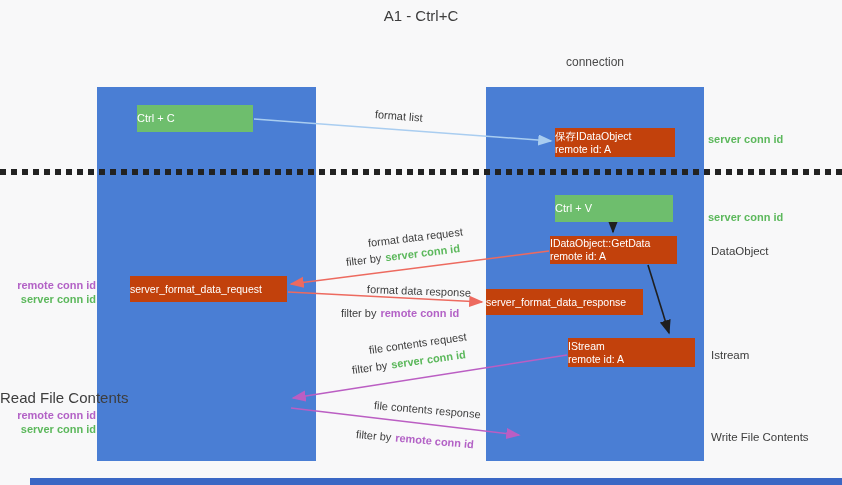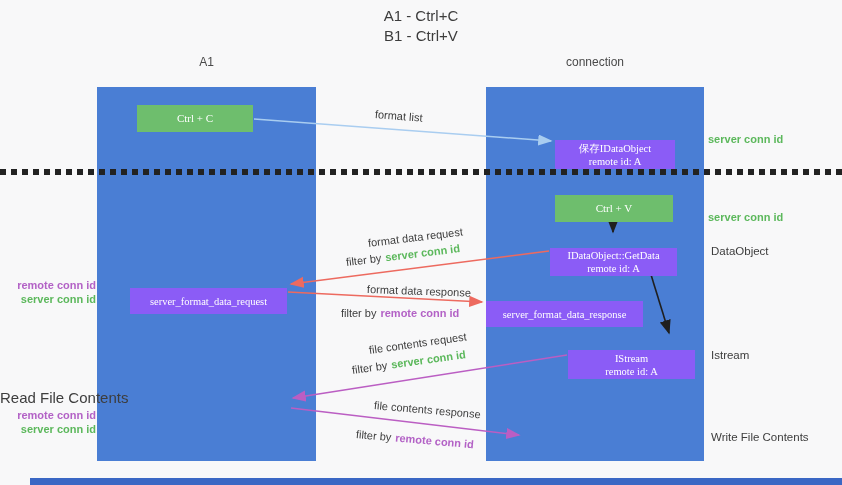--- a/index.html
+++ b/index.html
@@ -4,47 +4,45 @@
 <style>
   html,body{margin:0;padding:0;background:#eee;}
   .canvas{position:relative;width:842px;height:485px;background:#f8f8f9;overflow:hidden;
           font-family:"Liberation Sans","DejaVu Sans",sans-serif;}
   .title{position:absolute;top:6px;left:0;width:100%;text-align:center;
          font-size:15px;line-height:20px;color:#3c3c3c;}
   .lane-head{position:absolute;top:55px;text-align:center;font-size:12px;line-height:15px;color:#4a4a4a;}
   .lane{position:absolute;top:87px;height:374px;background:#4a7ed4;}
   .divider{position:absolute;top:169px;left:0;width:842px;height:6px;
            background:repeating-linear-gradient(90deg,#222 0 6px,transparent 6px 11px);}
-  .node{position:absolute;display:flex;flex-direction:column;justify-content:center;align-items:center;
-        color:#fff;text-align:center;font-size:10.5px;line-height:13px;white-space:nowrap;font-family:Liberation Serif, serif;}
+  .node{position:absolute;display:flex;flex-direction:column;justify-content:center;align-items:flex-start;
+        color:#fff;text-align:center;font-size:10.5px;line-height:13px;white-space:nowrap;}
   .green{background:#6ebe6d;}
-  .orange{background:#8b5cf6;margin-top:12px;}
+  .orange{background:#c2410c;}
   .node .one{font-size:11px;}
   .slabel{position:absolute;font-size:11px;line-height:13px;white-space:nowrap;}
   .green-t{color:#5cb85c;font-weight:bold;}
   .purple-t{color:#b362c6;font-weight:bold;}
   .dark-t{color:#3d3d3d;font-weight:normal;}
   .right-align{left:0;width:96px;text-align:right;}
   .alabel{position:absolute;font-size:11px;color:#3d3d3d;white-space:nowrap;transform-origin:left center;}
   .alabel .fb{margin-right:4px;}
   svg.arrows{position:absolute;left:0;top:0;width:842px;height:485px;pointer-events:none;}
   .bottom-strip{position:absolute;left:30px;top:478px;width:812px;height:7px;background:#3a67c4;}
 </style>
 </head>
 <body>
 
 <div class="canvas">
 
   <div class="title">
     <div>A1 - Ctrl+C</div>
-    <div>B1 - Ctrl+V</div>
   </div>
 
   <div class="lane-head" style="left:97px;width:219px;">
-    <div>A1</div>
   </div>
   <div class="lane-head" style="left:486px;width:218px;">
     <div>connection</div>
   </div>
 
   <div class="lane" style="left:97px;width:219px;"></div>
   <div class="lane" style="left:486px;width:218px;"></div>
 
   <div class="divider"></div>
 

